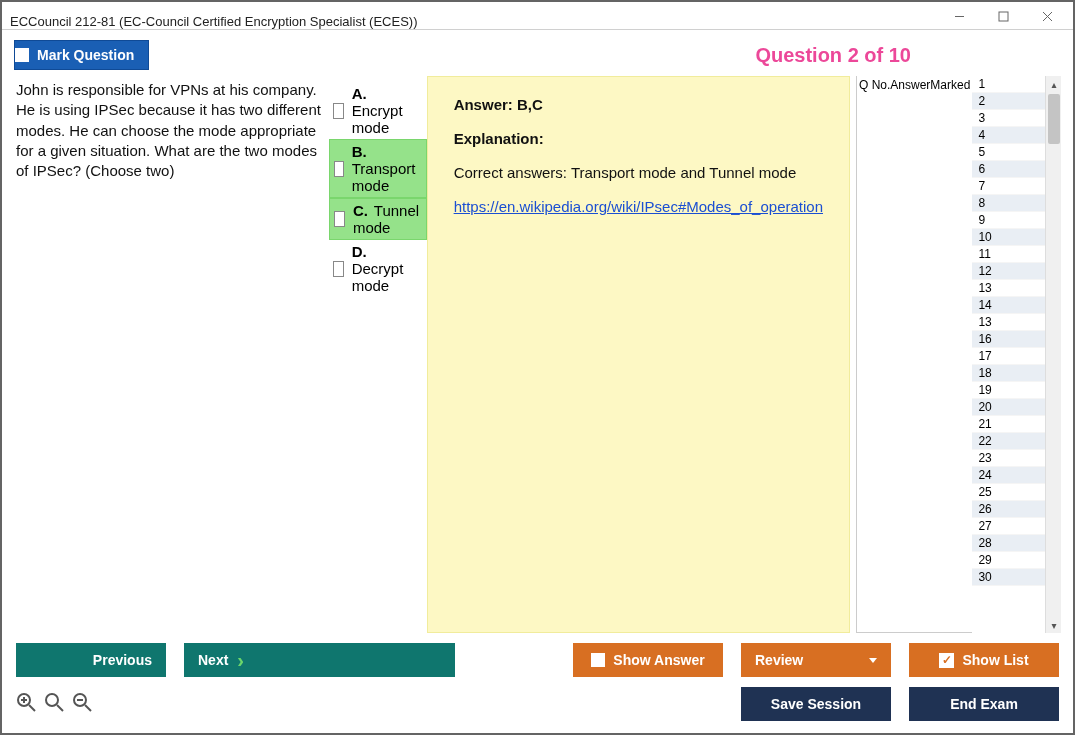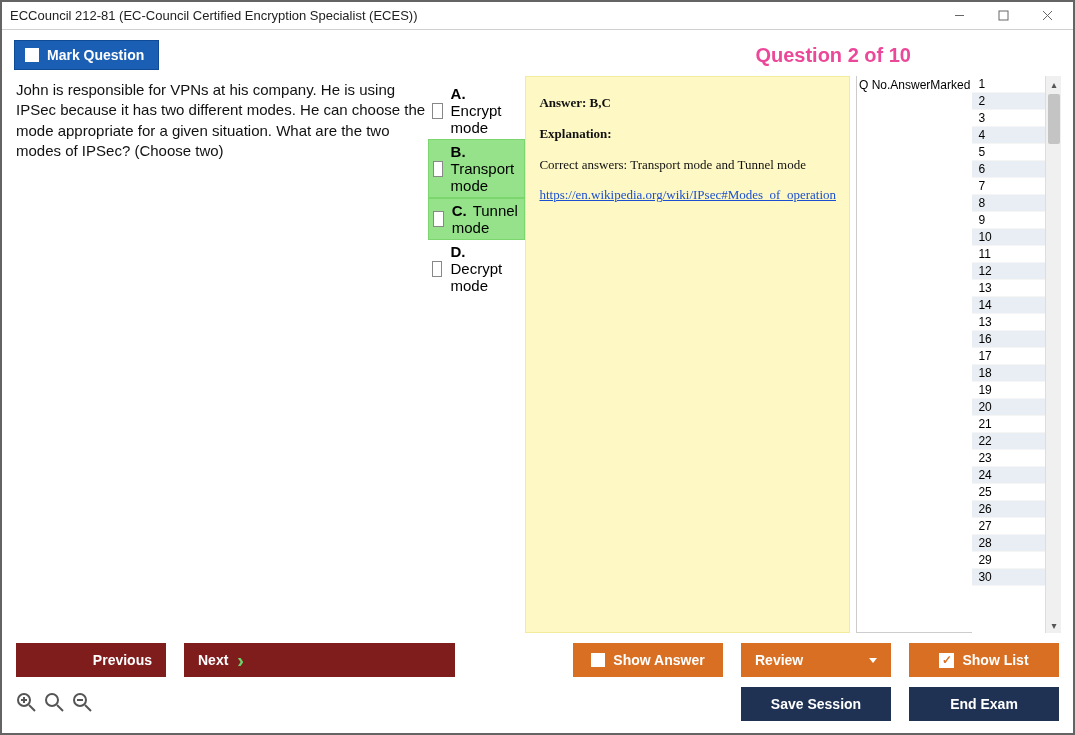--- a/index.html
+++ b/index.html
@@ -14,21 +14,21 @@
     width: 1075px;
     height: 735px;
     border: 2px solid #646464;
     background: #fff;
     display: flex;
     flex-direction: column;
   }
   
   .titlebar {
     display: flex;
-    align-items: center;
+    align-items: flex-end;
     height: 28px;
     padding: 0 4px 0 8px;
     font-size: 13px;
     color: #222;
     border-bottom: 1px solid #d0d0d0;
   }
   .titlebar .title { flex: 1; }
   .winbtns { display:flex; gap:0; }
   .winbtn {
     width: 44px; height: 26px;
@@ -41,21 +41,21 @@
   .toprow {
     display:flex;
     align-items:center;
     padding: 10px 12px 6px 12px;
   }
   .mark-btn {
     background:#1a5fb4;
     color:#fff;
     font-weight:bold;
     font-size:14px;
-    padding:6px 14px 6px 10px;
+    padding:6px 14px 6px 0;
     display:flex;
     align-items:center;
     gap:8px;
     cursor:pointer;
     border:1px solid #0f4a96;
   }
   .mark-btn .cb {
     width:14px; height:14px; background:#fff; border:1px solid #fff;
   }
   .q-heading {
@@ -101,25 +101,24 @@
     background:#95e28a;
     border:1px solid #7ad66d;
   }
   .option .cb {
     width:16px; height:16px; background:#fff; border:1px solid #888;
   }
   .option .letter { font-weight:bold; margin-right:2px; }
   .answer-box {
     background:#fdf8c4;
     border:1px solid #f1ec9c;
-    padding:16px 13px;
-    font-size:13px;
+    padding:16px 26px;
+    font-size:15px;
     line-height:1.6;
     color:#111;
-    font-family:Liberation Serif, serif;
   }
   .answer-box .ans-line { font-weight:bold; margin-bottom:10px; }
   .answer-box .exp-label { font-weight:bold; margin-bottom:10px; display:block; }
   .answer-box a { color:#1b4fd2; text-decoration:underline; }
   .answer-box p { margin-bottom:10px; }
 
   
   .right {
     width: 205px;
     border-left:1px solid #ccc;
@@ -186,21 +185,21 @@
     align-items:center;
     justify-content:center;
     font-weight:bold;
     font-size:14px;
     color:#fff;
     gap:8px;
     cursor:pointer;
     padding:0 14px;
     min-width:150px;
   }
-  .btn.blue { background:#7f1d1d; }
+  .btn.blue { background:#0f766e; }
   .btn.orange { background:#d86f22; }
   .btn.dark { background:#1f3253; }
   .spacer { flex:1; }
   .cb.white {
     width:14px; height:14px; background:#fff;
   }
   .cb.checked {
     width:15px; height:15px; background:#fff; display:flex; align-items:center;justify-content:center; color:#d86f22; font-size:12px; font-weight:bold;
   }
   .zoomrow { display:flex; gap:8px; color:#555; font-size:20px; }

